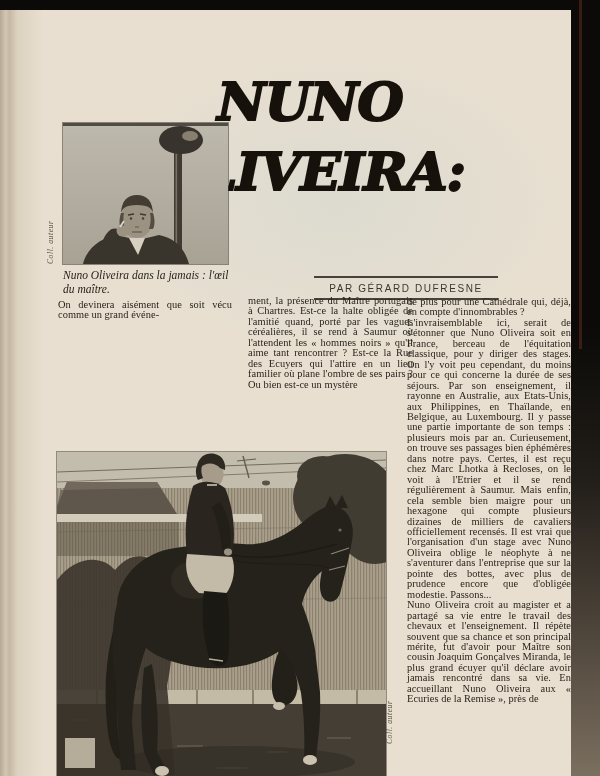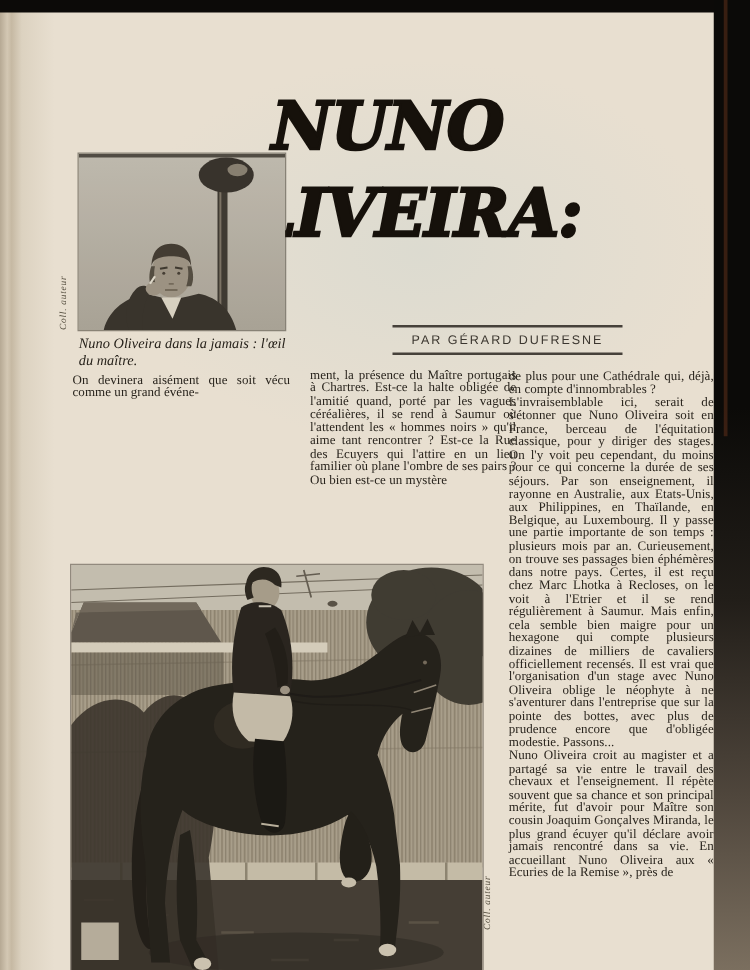--- a/index.html
+++ b/index.html
@@ -28,21 +28,21 @@
   .credit{position:absolute;z-index:4;writing-mode:vertical-rl;transform:rotate(180deg);
       font:italic 7.5px "Liberation Serif",serif;color:#564f40;letter-spacing:.6px;}
   .credit-portrait{left:46px;top:202px;height:62px;}
   .credit-horse{left:385px;top:688px;height:56px;}
   .caption-portrait{position:absolute;left:63px;top:269px;width:176px;z-index:3;
       font:italic 11.5px/13.5px "Liberation Serif",serif;color:#27221b;}
 
   .title{position:absolute;left:246px;top:114px;width:326px;z-index:3;text-align:center;
       font-family:"DejaVu Serif",serif;font-style:italic;font-weight:normal;
       font-size:49px;line-height:62px;color:#2d2822;-webkit-text-stroke:.5px #2d2822;letter-spacing:-2px;}
-  .byline{position:absolute;left:314px;top:260px;width:184px;z-index:3;
+  .byline{position:absolute;left:314px;top:276px;width:184px;z-index:3;
       border-top:2px solid #46413a;border-bottom:2px solid #46413a;
       padding:5px 0 4px;text-align:center;
       font-family:"Liberation Sans",sans-serif;font-size:10px;letter-spacing:1.6px;color:#3b362f;}
 
   .col{position:absolute;top:300px;z-index:3;text-align:justify;
       font-size:10.4px;line-height:10.45px;color:#29241d;letter-spacing:.05px;}
   .col p{margin:0;}
   .col-1{left:58px;width:174px;height:110px;}
   .col-2{left:248px;top:296px;width:165px;height:114px;}
   .col-3{left:407px;top:297px;width:164px;height:450px;}

